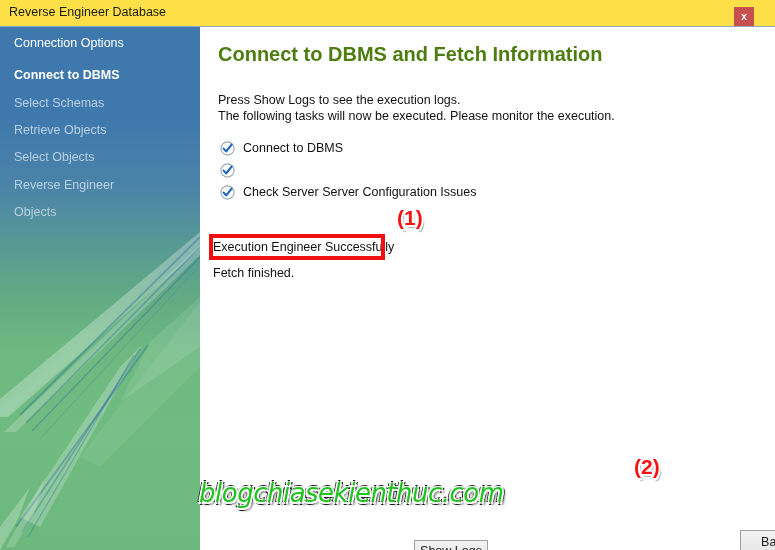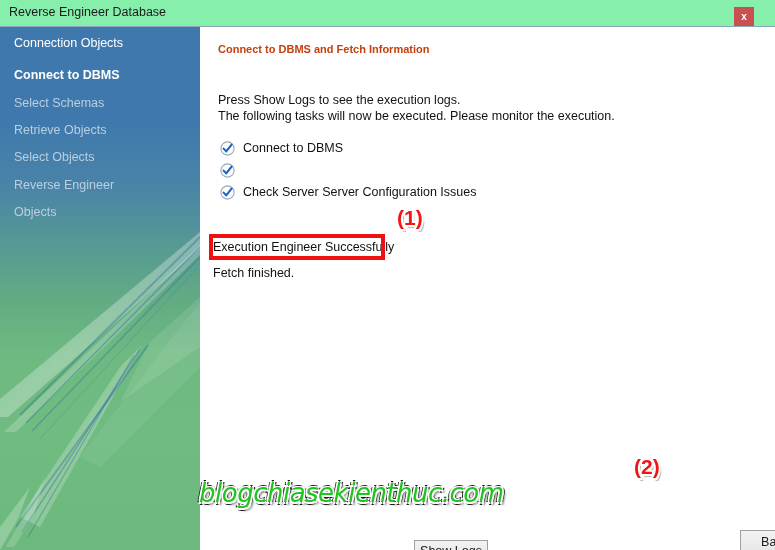--- a/index.html
+++ b/index.html
@@ -19,21 +19,21 @@
     height: 550px;
     background: #ffffff;
     overflow: hidden;
   }
 
   
   .titlebar {
     position: absolute;
     left: 0; top: 0;
     width: 775px; height: 26px;
-    background: #86efac;
+    background: #fde047;
     border-bottom: 1px solid #8fa8bf;
   }
   .titlebar-text {
     position: absolute;
     left: 9px; top: 5px;
     font-size: 12.5px;
     color: #1b1b1b;
     white-space: nowrap;
   }
   .close-button {
@@ -100,23 +100,23 @@
   
   .content {
     position: absolute;
     left: 200px; top: 27px;
     width: 575px; height: 523px;
     background: #ffffff;
   }
   .page-heading {
     position: absolute;
     left: 18px; top: 16px;
-    font-size: 11px;
+    font-size: 20px;
     font-weight: bold;
-    color: #c2410c;
+    color: #4d7c0f;
     white-space: nowrap;
   }
   .intro {
     position: absolute;
     left: 18px; top: 65px;
     font-size: 12.5px;
     color: #121212;
     line-height: 16px;
   }
   .tasklist {
@@ -262,21 +262,21 @@
           <path d="M140,122 L22,305" stroke="url(#streakDark)" stroke-width="1.6" fill="none"></path>
           <path d="M134,128 L28,310" stroke="url(#streakDark)" stroke-width="1.2" fill="none"></path>
           <polygon points="30,260 18,292 0,323 0,300" fill="#ffffff" opacity="0.25"></polygon>
           <polygon points="45,250 34,288 14,320 6,320" fill="#ffffff" opacity="0.18"></polygon>
           <polygon points="200,75 200,140 100,240 80,230" fill="#ffffff" opacity="0.07"></polygon>
         </g>
       </svg>
     </div>
 
     <div class="nav">
-      <div class="nav-item done" style="top:9px;">Connection Objects</div>
+      <div class="nav-item done" style="top:9px;">Connection Options</div>
       <div class="nav-item active" style="top:41px;">Connect to DBMS</div>
       <div class="nav-item pending" style="top:69px;">Select Schemas</div>
       <div class="nav-item pending" style="top:96px;">Retrieve Objects</div>
       <div class="nav-item pending" style="top:123px;">Select Objects</div>
       <div class="nav-item pending" style="top:151px;">Reverse Engineer</div>
       <div class="nav-item pending" style="top:178px;">Objects</div>
     </div>
   </div>
 
   <div class="content">

